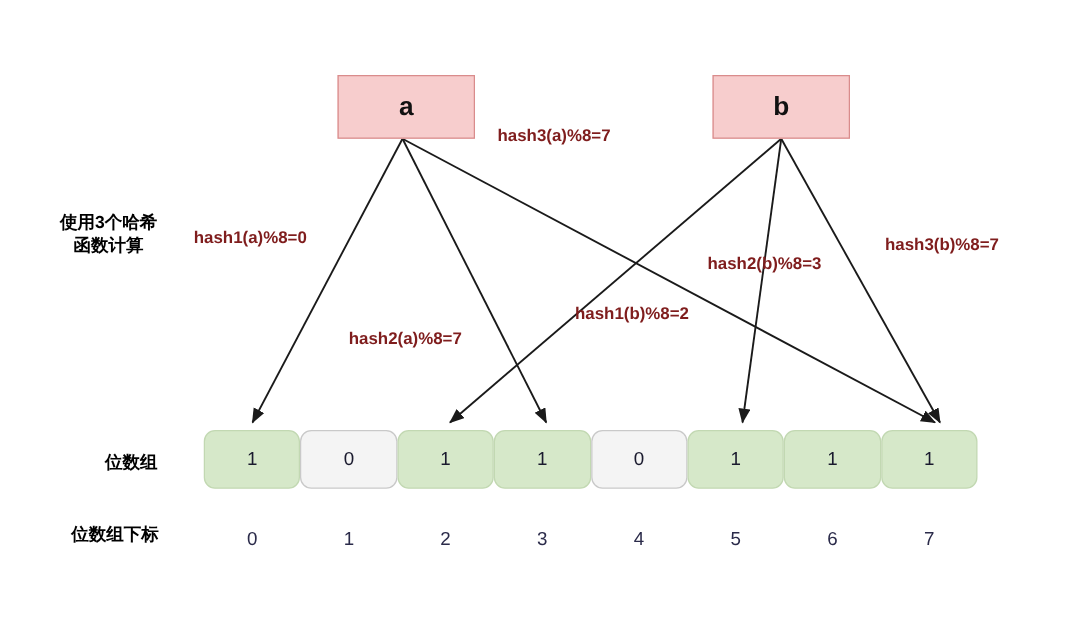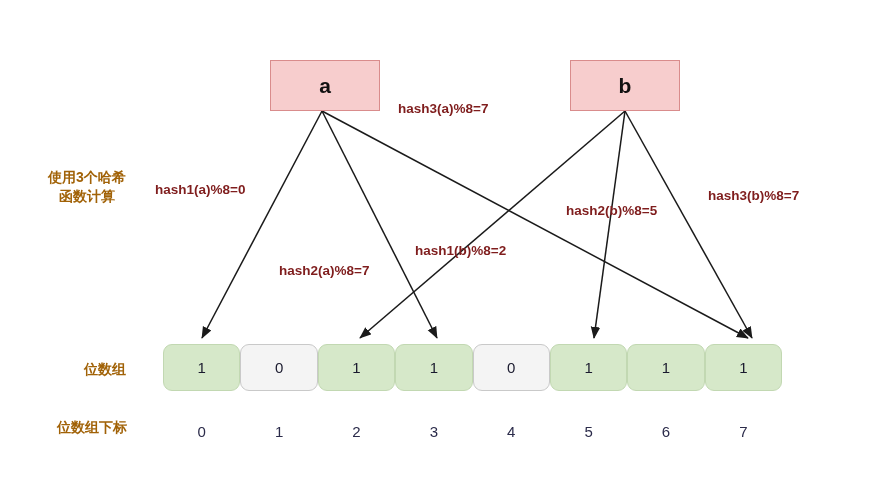--- a/index.html
+++ b/index.html
@@ -46,21 +46,21 @@
     color: #7f1d1d;
     white-space: nowrap;
     background: transparent;
   }
 
   
   .side-caption {
     position: absolute;
     font-size: 14px;
     font-weight: bold;
-    color: #a16207;
+    color: #000000;
     text-align: center;
     line-height: 1.35;
     white-space: nowrap;
   }
 
   
   #bit-array {
     position: absolute;
     left: 163px;
     top: 344px;
@@ -154,23 +154,23 @@
   <div class="side-caption" style="left:84px; top:360px;">位数组</div>
 
   <div class="side-caption" style="left:57px; top:418px;">位数组下标</div>
 
   <div class="hash-label" style="left:155px; top:182px;">hash1(a)%8=0</div>
 
   <div class="hash-label" style="left:279px; top:263px;">hash2(a)%8=7</div>
 
   <div class="hash-label" style="left:398px; top:101px;">hash3(a)%8=7</div>
 
-  <div class="hash-label" style="left:415px; top:243px;">hash1(b)%8=2</div>
+  <div class="hash-label" style="left:460px; top:243px;">hash1(b)%8=2</div>
 
-  <div class="hash-label" style="left:566px; top:203px;">hash2(b)%8=5</div>
+  <div class="hash-label" style="left:566px; top:203px;">hash2(b)%8=3</div>
 
   <div class="hash-label" style="left:708px; top:188px;">hash3(b)%8=7</div>
 
   <div id="bit-array">
       <div class="bit-cell on">1</div>
       <div class="bit-cell off">0</div>
       <div class="bit-cell on">1</div>
       <div class="bit-cell on">1</div>
       <div class="bit-cell off">0</div>
       <div class="bit-cell on">1</div>

